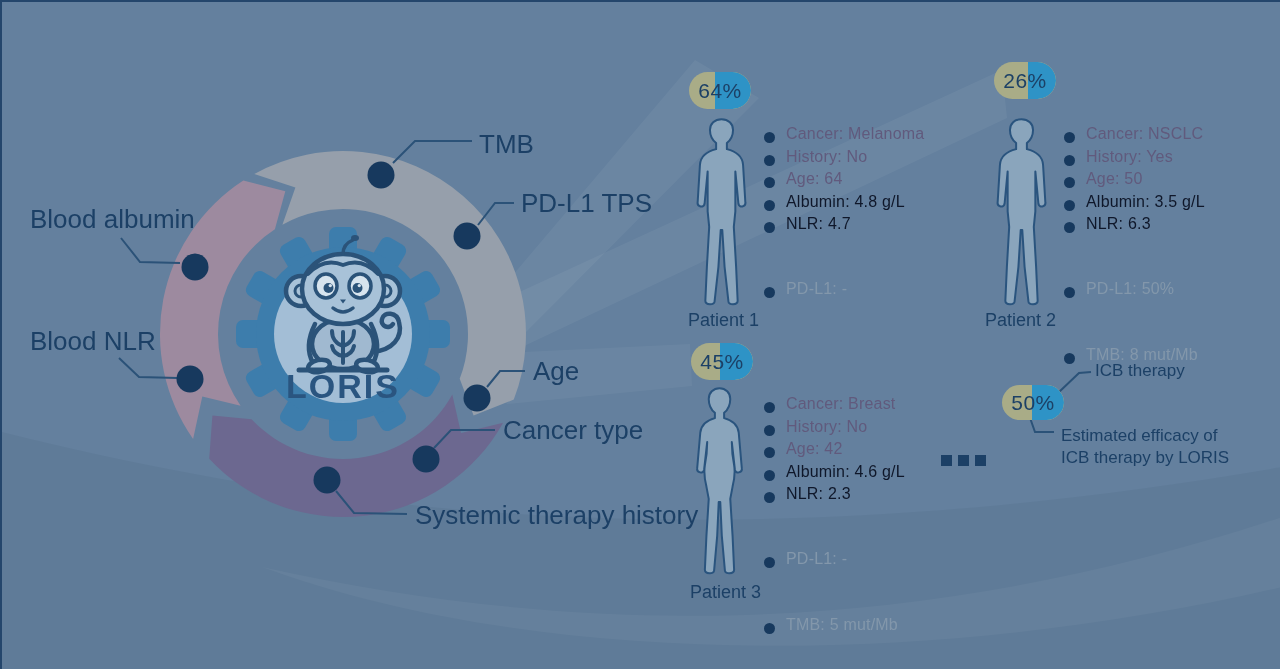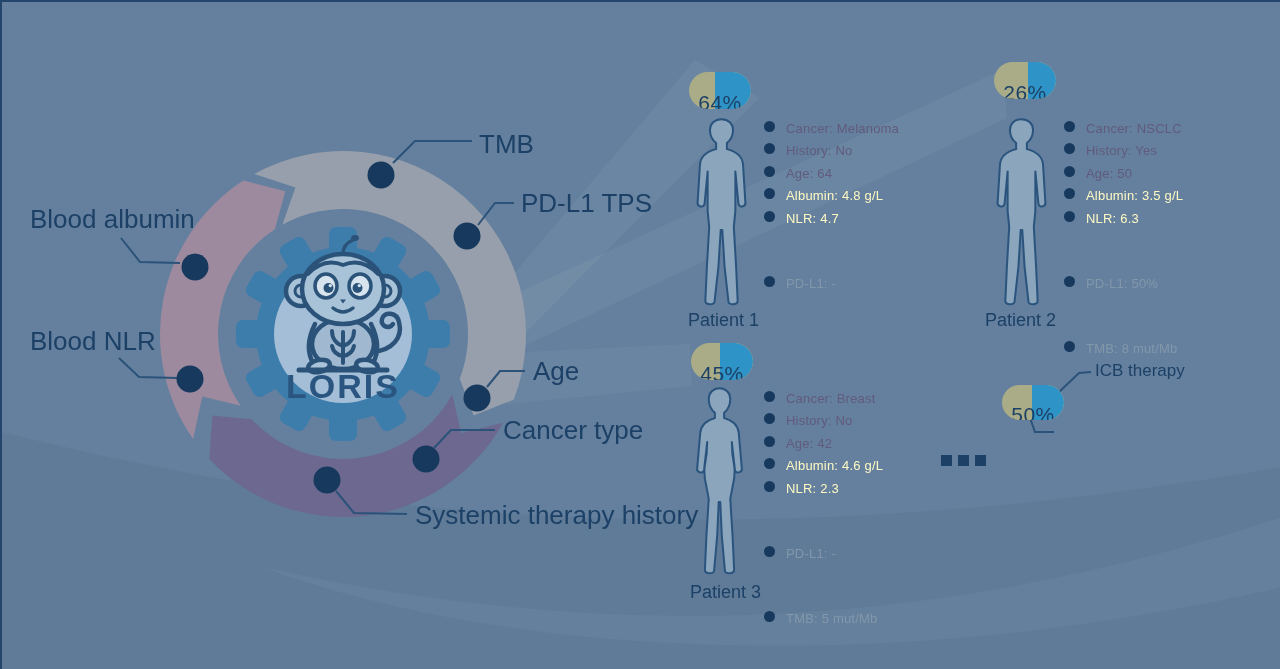--- a/index.html
+++ b/index.html
@@ -9,27 +9,27 @@
     border-top:2px solid #24466c; border-left:2px solid #24466c;
     box-sizing:border-box;
     font-family:"Liberation Sans", sans-serif;
   }
   svg.scene{position:absolute;left:0;top:0;width:1280px;height:669px;}
   .feat-label{position:absolute;color:#1c4066;font-size:26px;line-height:24px;white-space:nowrap;}
   
   .badge{position:absolute;width:62px;height:37px;border-radius:19px;background:#a9ac87;overflow:hidden;}
   .badge .blue{position:absolute;top:0;right:0;bottom:0;background:#2e93c6;border-radius:0 19px 19px 0;}
   .badge .pct{position:absolute;left:0;top:0;width:100%;height:100%;display:flex;align-items:center;justify-content:center;
-    color:#1c4066;font-size:21px;letter-spacing:0.5px;margin-top:12px;}
+    color:#1c4066;font-size:21px;letter-spacing:0.5px;}
   .split-42 .blue{width:58%;} .split-55 .blue{width:45%;} .split-46 .blue{width:54%;} .split-48 .blue{width:52%;}
   .badge.small{height:35px;}
   .plist{position:absolute;}
-  .prow{display:flex;align-items:flex-start;height:22.4px;font-size:13px;white-space:nowrap;letter-spacing:0.2px;}
+  .prow{display:flex;align-items:flex-end;height:22.4px;font-size:16px;white-space:nowrap;letter-spacing:0.2px;}
   .prow .bullet{width:11px;height:11px;border-radius:50%;background:#17395e;margin-right:11px;flex:0 0 auto;}
-  .t1{color:#615a7d;} .t2{color:#fef9c3;} .t3{color:#8397ab;margin-top:43px;}
+  .t1{color:#615a7d;} .t2{color:#0f172a;} .t3{color:#8397ab;margin-top:43px;}
   .pname{position:absolute;color:#1c4066;font-size:18px;white-space:nowrap;}
   .ellipsis{position:absolute;display:flex;gap:6px;}
   .ellipsis i{display:block;width:11px;height:11px;background:#1c4066;}
   .legend-text{position:absolute;color:#1c4066;font-size:17px;line-height:21.5px;white-space:nowrap;}
   .body-svg{position:absolute;}
   .body-shape{fill:#8aa5bc;stroke:#2a547e;stroke-width:2.6;stroke-linejoin:round;}
 </style>
 </head>
 <body>
 
@@ -272,14 +272,18 @@
     <i></i>
       <i></i>
       <i></i>
   </div>
 
   <div class="badge small split-48" style="left:1000px;top:383px">
     <div class="blue"></div>
     <div class="pct">50%</div>
   </div>
   <div class="legend-text" style="left:1093px;top:358px">ICB therapy</div>
+  <div class="legend-text" style="left:1059px;top:423px">
+    <div>Estimated efficacy of</div>
+    <div>ICB therapy by LORIS</div>
+  </div>
 
 </div>
 
 </body></html>

